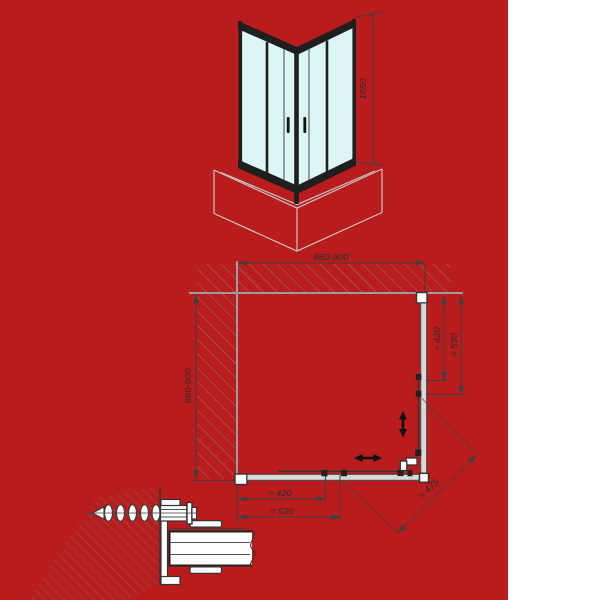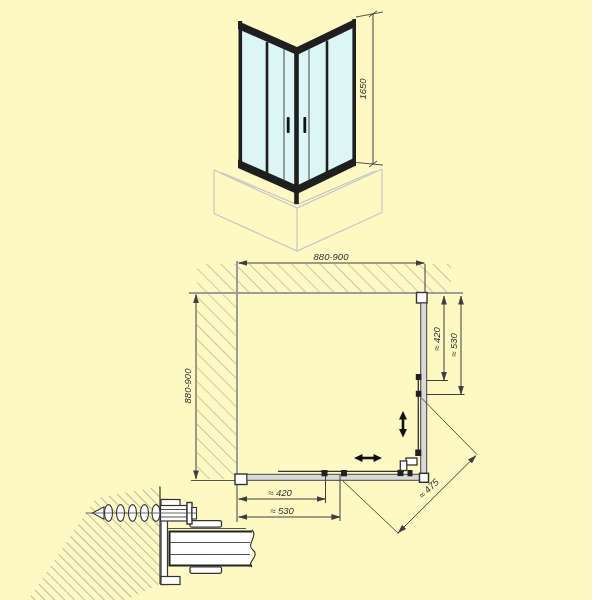--- a/index.html
+++ b/index.html
@@ -1,16 +1,16 @@
 <!DOCTYPE html>
 <html style="--glass: #dcf6f6; --glass-edge: #8fcfcf; --frame: #1f1f1f; --profile: #d9d9d9; --wall: #9c9c9c; --dim: #3f3f3f; --ink: #333333; --tray: #c5c5c5; --hatch: #8a8a8a; --hatch2: #6f6f6f;"><head>
 <meta charset="utf-8">
 <style>
   html,body{margin:0;padding:0;background:#ffffff;}
-  .stage{position:relative;width:592px;height:600px;background:#fef9c3;overflow:hidden;text-align:right;}
+  .stage{position:relative;width:508px;height:600px;background:#b91c1c;overflow:hidden;text-align:right;}
   svg{display:block;}
   .t{font-family:"Liberation Sans",sans-serif;font-style:italic;font-size:9.5px;fill:#2e2e2e;}
   .glass{fill:var(--glass,#dcf6f6);stroke:var(--glass-edge,#8fcfcf);stroke-width:1;}
   .frame{fill:var(--frame,#1f1f1f);stroke:none;}
   .frame-ln{stroke:var(--frame,#1f1f1f);fill:none;}
   .seam{stroke:#555;stroke-width:1.1;fill:none;}
   .tray{stroke:var(--tray,#c5c5c5);stroke-width:1.2;fill:none;}
   .wall-ln{stroke:var(--wall,#9c9c9c);stroke-width:2;fill:none;}
   .dim{stroke:var(--dim,#3f3f3f);stroke-width:1;fill:none;}
   .thin{stroke:var(--dim,#3f3f3f);stroke-width:0.9;fill:none;}

